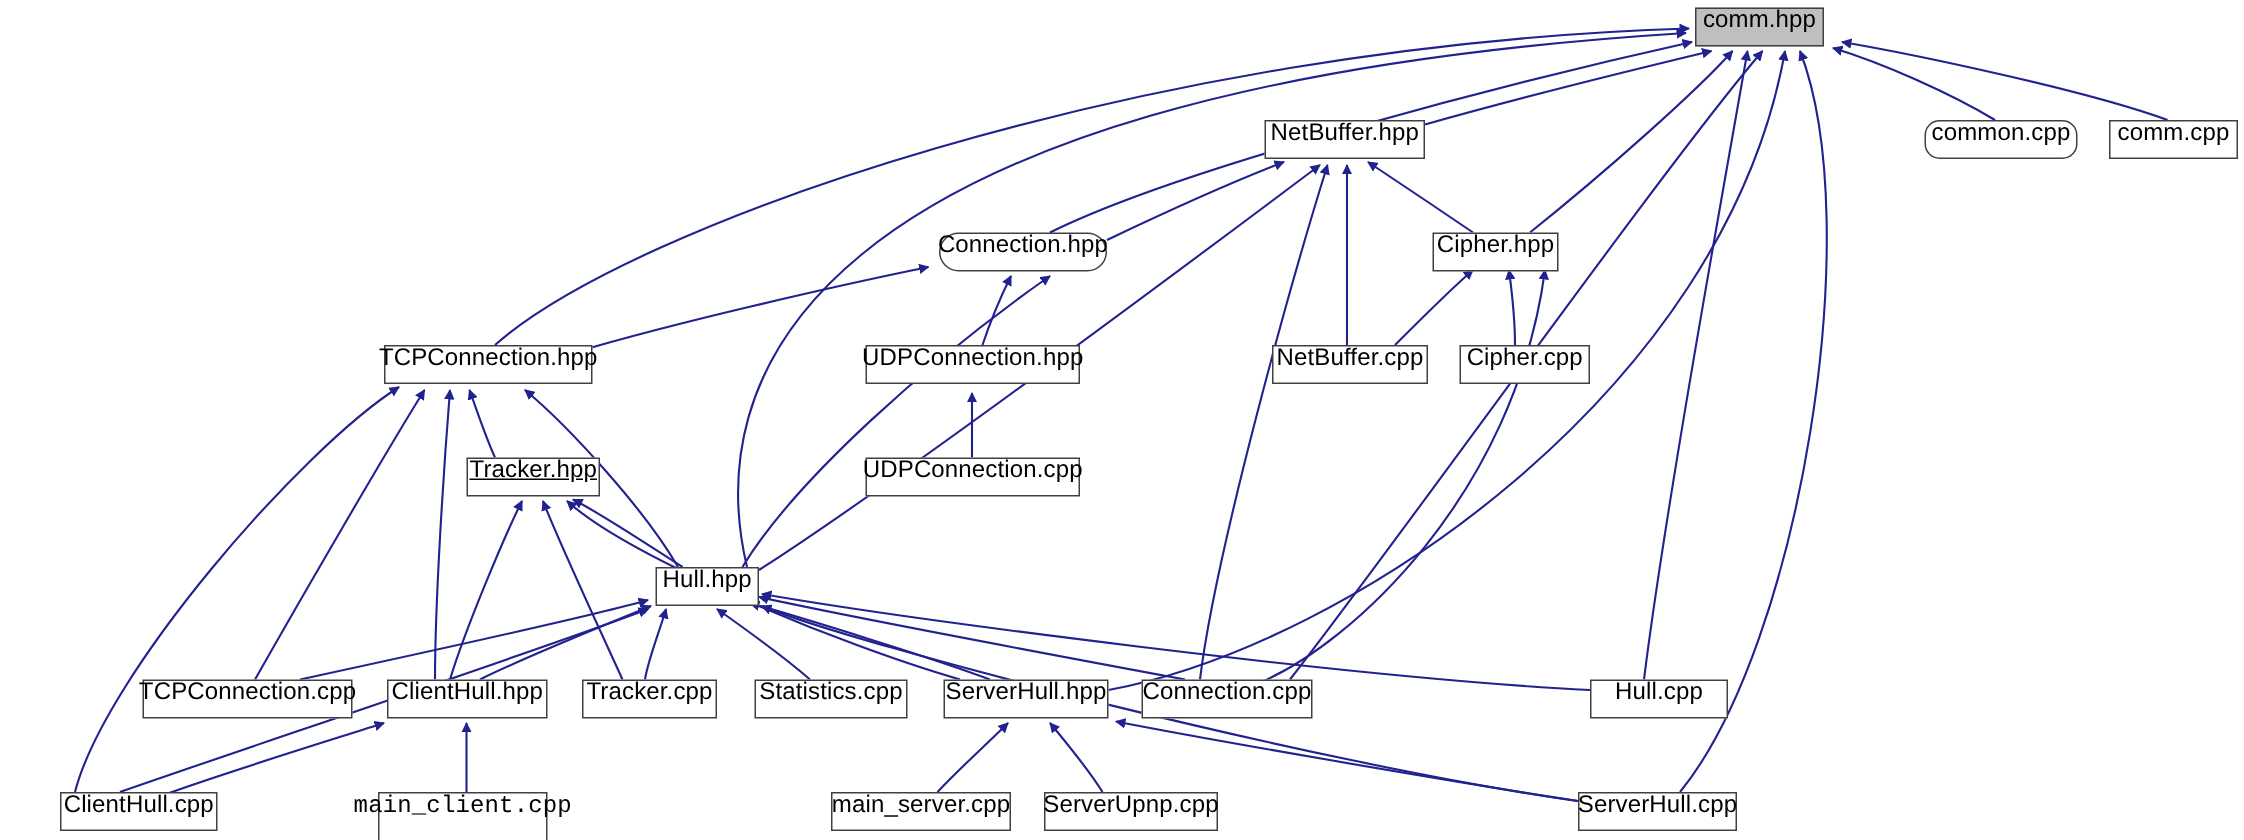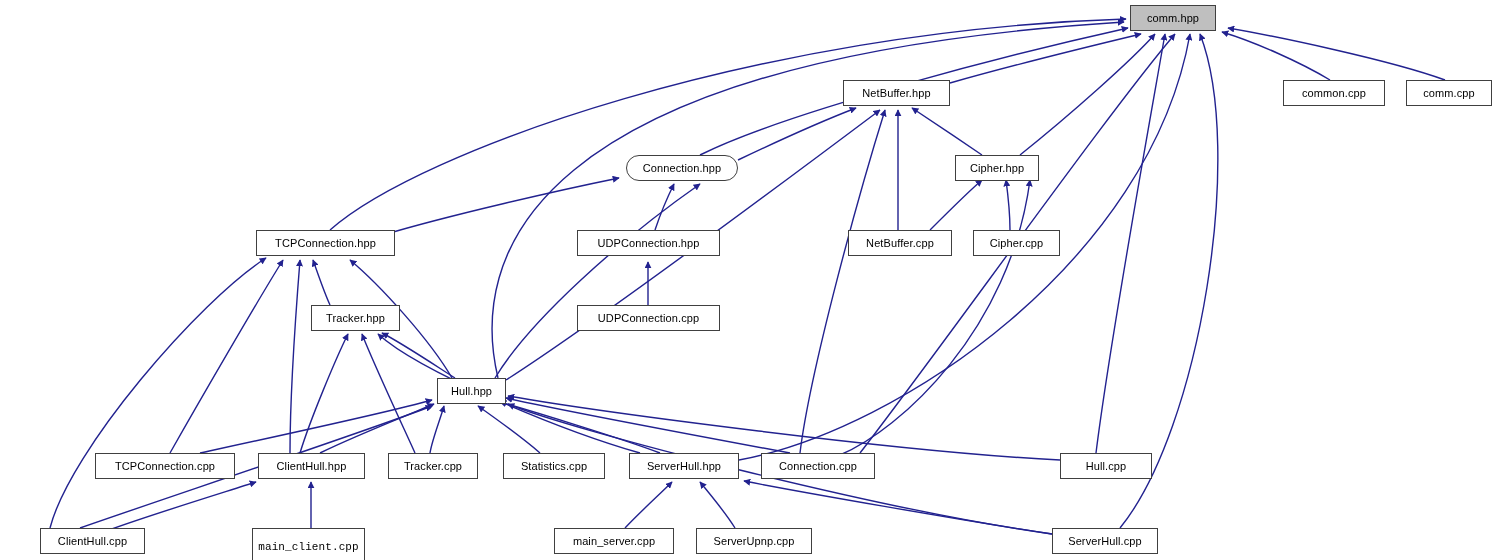--- a/index.html
+++ b/index.html
@@ -11,24 +11,23 @@
     font-family:"Liberation Sans","DejaVu Sans",sans-serif;
     overflow:hidden;
   }
   #edges{position:absolute;left:0;top:0;width:1496px;height:560px;}
   .node{
     position:absolute;
     box-sizing:border-box;
     border:1px solid #404040;
     background:#ffffff;
     color:#000000;
-    font-size:11px;
+    font-size:16px;
     line-height:1;
     display:flex;
-    align-items:center;
     justify-content:center;
     white-space:nowrap;
     letter-spacing:0.1px;
     z-index:5;
   }
   .node.root{
     background:#bfbfbf;
     border:1px solid #404040;
   }
   .node-label{pointer-events:none;}
@@ -89,21 +88,21 @@
         <path d="M109,530 C150,515 225,492 256,482" marker-end="url(#arrow)"></path>
         <path d="M625,528 C640,512 660,494 672,482" marker-end="url(#arrow)"></path>
         <path d="M735,528 C725,512 710,494 700,482" marker-end="url(#arrow)"></path>
         <path d="M1052,534 C960,520 800,492 744,481" marker-end="url(#arrow)"></path>
       </g>
   </svg>
   <div id="node-layer">
       <div class="node root" style="left: 1130px; top: 5px; width: 86px; height: 26px;">
         <span class="node-label">comm.hpp</span>
       </div>
-      <div class="node" style="left: 1283px; top: 80px; width: 102px; height: 26px;">
+      <div class="node" style="left: 1283px; top: 80px; width: 102px; height: 26px; border-radius: 10px;">
         <span class="node-label">common.cpp</span>
       </div>
       <div class="node" style="left: 1406px; top: 80px; width: 86px; height: 26px;">
         <span class="node-label">comm.cpp</span>
       </div>
       <div class="node" style="left: 843px; top: 80px; width: 107px; height: 26px;">
         <span class="node-label">NetBuffer.hpp</span>
       </div>
       <div class="node" style="left: 626px; top: 155px; width: 112px; height: 26px; border-radius: 13px;">
         <span class="node-label">Connection.hpp</span>
@@ -116,21 +115,21 @@
       </div>
       <div class="node" style="left: 577px; top: 230px; width: 143px; height: 26px;">
         <span class="node-label">UDPConnection.hpp</span>
       </div>
       <div class="node" style="left: 848px; top: 230px; width: 104px; height: 26px;">
         <span class="node-label">NetBuffer.cpp</span>
       </div>
       <div class="node" style="left: 973px; top: 230px; width: 87px; height: 26px;">
         <span class="node-label">Cipher.cpp</span>
       </div>
-      <div class="node" style="left: 311px; top: 305px; width: 89px; height: 26px;">
+      <div class="node" style="left: 311px; top: 305px; width: 89px; height: 26px; text-decoration: underline;">
         <span class="node-label">Tracker.hpp</span>
       </div>
       <div class="node" style="left: 577px; top: 305px; width: 143px; height: 26px;">
         <span class="node-label">UDPConnection.cpp</span>
       </div>
       <div class="node" style="left: 437px; top: 378px; width: 69px; height: 26px;">
         <span class="node-label">Hull.hpp</span>
       </div>
       <div class="node" style="left: 95px; top: 453px; width: 140px; height: 26px;">
         <span class="node-label">TCPConnection.cpp</span>

